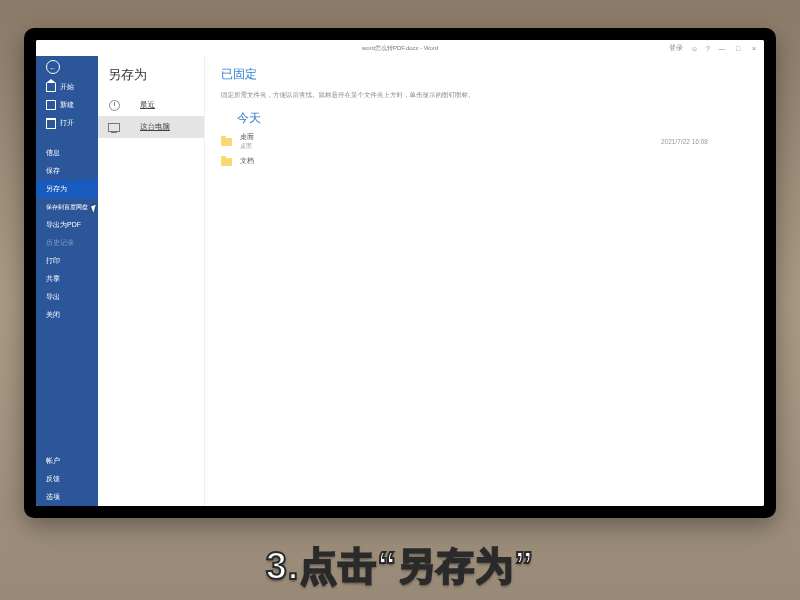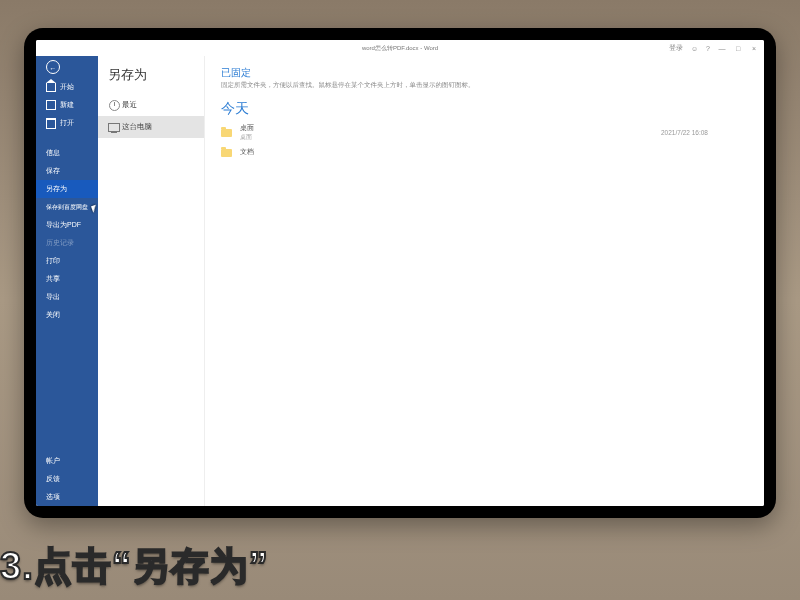--- a/index.html
+++ b/index.html
@@ -1,17 +1,17 @@
 <!DOCTYPE html>
 <html><head>
 <meta charset="utf-8">
 <style>
 html,body{margin:0;padding:0;width:800px;height:600px;font-family:"Microsoft YaHei","Segoe UI",sans-serif;overflow:hidden;background:linear-gradient(#8a7a68,#aa9a85 50%,#998a78);}
 
-.monitor{position:absolute;left:24px;top:28px;width:752px;height:490px;background:#000;border-radius:19px;box-shadow:0 8px 24px rgba(0,0,0,.35);}
+.monitor{position:absolute;left:24px;top:28px;width:752px;height:490px;background:#000;border-radius:10px;box-shadow:0 8px 24px rgba(0,0,0,.35);}
 .screen{position:absolute;left:12px;top:12px;right:12px;bottom:12px;background:#fff;border-radius:2px;overflow:hidden;font-size:8px;color:#333;}
 
 .titlebar{height:16px;display:flex;align-items:center;justify-content:center;position:relative;background:#fff;color:#777;font-size:6px;}
 .titlebar .right{position:absolute;right:6px;top:0;height:16px;display:flex;align-items:center;gap:8px;color:#888;}
 .titlebar .right span{font-size:7px;}
 .winbtn{width:8px;text-align:center;}
 
 .body{position:absolute;top:16px;bottom:0;left:0;right:0;display:flex;}
 .sidebar{width:62px;background:#2b579a;color:#fff;display:flex;flex-direction:column;font-size:7px;}
 .backbtn{height:22px;display:flex;align-items:center;padding-left:10px;}
@@ -21,49 +21,49 @@
 .navitem.dim{color:rgba(255,255,255,.4);}
 .spacer{flex:1;}
 .ico{width:8px;height:8px;display:inline-block;}
 .ico-home{border:1px solid #fff;border-top:none;position:relative;}
 .ico-home:before{content:"";position:absolute;top:-4px;left:-1px;border-left:5px solid transparent;border-right:5px solid transparent;border-bottom:4px solid #fff;}
 .ico-new{border:1px solid #fff;}
 .ico-open{border:1px solid #fff;border-top:2px solid #fff;}
 
 .midcol{width:106px;background:#fff;border-right:1px solid #eee;padding:10px 0;}
 .midtitle{font-size:13px;color:#333;padding:0 10px 10px;}
-.loc{height:22px;display:flex;align-items:center;gap:2px;padding:0 10px;cursor:pointer;color:#444;font-size:7.5px;}
+.loc{height:22px;display:flex;align-items:center;gap:20px;padding:0 10px;cursor:pointer;color:#444;font-size:7.5px;text-decoration:underline;}
 .loc.selected{background:#e4e4e4;}
 .loc .li{width:12px;height:12px;display:flex;align-items:center;justify-content:center;}
 .clock{width:9px;height:9px;border:1px solid #888;border-radius:50%;position:relative;}
 .clock:before{content:"";position:absolute;left:4px;top:1px;width:1px;height:4px;background:#888;}
 .cloud{width:11px;height:6px;background:#2b7cd3;border-radius:4px;position:relative;top:2px;}
 .cloud:before{content:"";position:absolute;top:-3px;left:3px;width:5px;height:5px;background:#2b7cd3;border-radius:50%;}
 .pc{width:10px;height:7px;border:1px solid #777;position:relative;}
 .pc:after{content:"";position:absolute;bottom:-2px;left:2px;width:6px;height:1px;background:#777;}
 .plus{width:10px;height:10px;position:relative;}
 .plus:before,.plus:after{content:"";position:absolute;background:#777;}
 .plus:before{left:4px;top:0;width:1px;height:9px;}
 .plus:after{top:4px;left:0;height:1px;width:9px;}
 .globe{width:9px;height:9px;border:1px solid #777;border-radius:50%;position:relative;}
 .globe:before{content:"";position:absolute;left:4px;top:0;width:1px;height:9px;background:#777;}
 .globe:after{content:"";position:absolute;top:4px;left:0;height:1px;width:9px;background:#777;}
 
 .main{flex:1;padding:10px 16px;background:#fff;overflow:auto;}
-.pinned-h{color:#2b7cd3;font-size:10px;margin-bottom:1px;}
+.pinned-h{color:#2b7cd3;font-size:12px;margin-bottom:8px;}
 .pinned-d{color:#888;font-size:6.5px;margin-bottom:10px;}
-.section-h{color:#2b7cd3;font-size:14px;margin:6px 0 4px;}
+.section-h{color:#2b7cd3;font-size:12px;margin:6px 16px 4px;}
 .row{display:flex;align-items:center;height:20px;gap:8px;font-size:7px;color:#555;}
 .folder{width:11px;height:8px;background:#f8d775;border-radius:1px;position:relative;top:1px;}
 .folder:before{content:"";position:absolute;top:-2px;left:0;width:5px;height:2px;background:#f8d775;border-radius:1px 1px 0 0;}
 .row .name{flex:0 0 120px;}
 .row .sub{color:#aaa;font-size:6px;}
 .row .date{margin-left:auto;color:#999;font-size:6.5px;margin-right:40px;}
 
-.caption{position:absolute;left:0;right:0;bottom:8px;font-size:38px;font-weight:600;color:#fff;-webkit-text-stroke:2px #2a2a2a;text-shadow:0 2px 3px rgba(0,0,0,.5);letter-spacing:1px;}
+.caption{position:absolute;left:0;right:0;bottom:8px;text-align:center;font-size:38px;font-weight:600;color:#fff;-webkit-text-stroke:2px #2a2a2a;text-shadow:0 2px 3px rgba(0,0,0,.5);letter-spacing:1px;}
 
 .cursor{position:absolute;left:56px;top:165px;width:0;height:0;border-left:5px solid #fff;border-right:2px solid transparent;border-bottom:7px solid transparent;border-top:0;transform:rotate(-20deg);filter:drop-shadow(0 0 1px #000);}
 </style>
 </head>
 <body>
 
 <div class="monitor">
  <div class="screen">
 
   <div class="titlebar">

